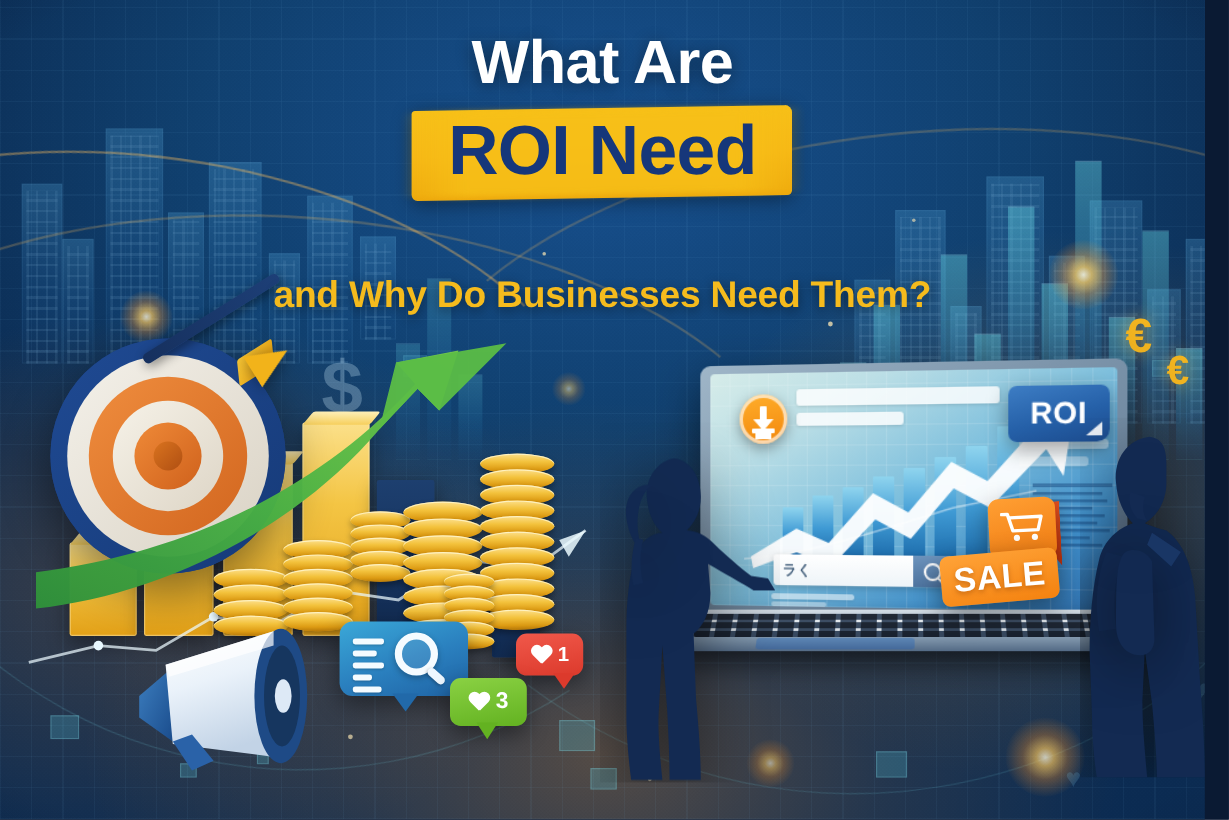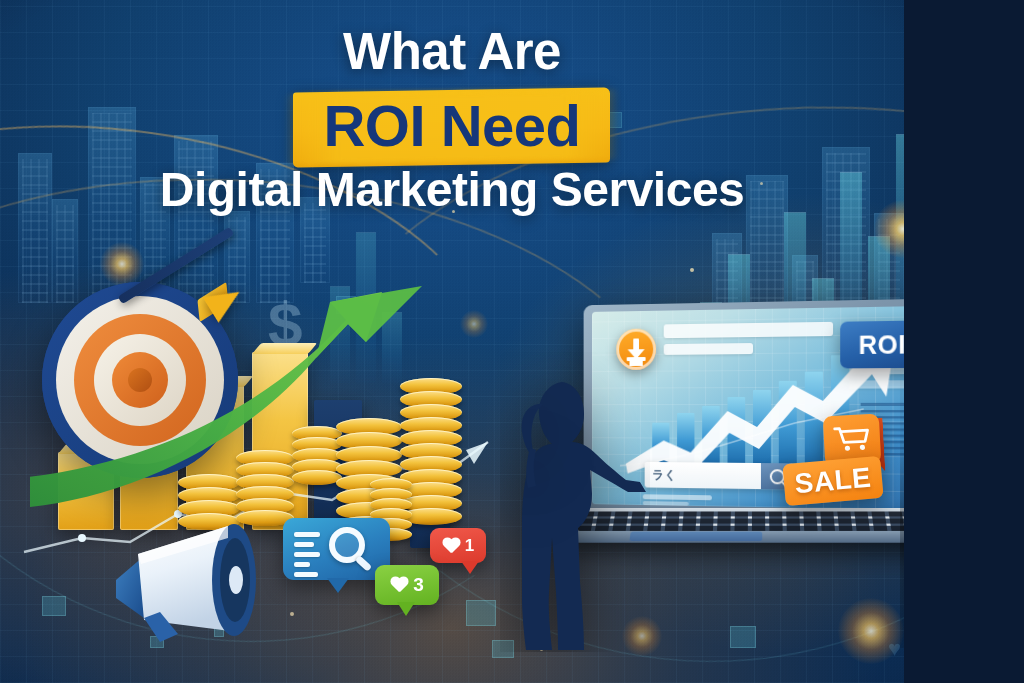--- a/index.html
+++ b/index.html
@@ -2,21 +2,21 @@
 <html><head>
 <meta charset="utf-8">
 <style>
   html, body {
     margin: 0;
     padding: 0;
     background: #0a1a33;
   }
   #banner {
     position: relative;
-    width: 904px;
+    width: 1004px;
     height: 683px;
     overflow: hidden;
     font-family: "Liberation Sans", sans-serif;
     background:
       radial-gradient(ellipse 620px 420px at 50% 92%, rgba(255,150,40,0.30) 0%, rgba(255,150,40,0.10) 38%, rgba(0,0,0,0) 70%),
       radial-gradient(ellipse 520px 340px at 12% 72%, rgba(255,140,30,0.20) 0%, rgba(0,0,0,0) 68%),
       radial-gradient(ellipse 460px 340px at 88% 62%, rgba(255,165,45,0.22) 0%, rgba(0,0,0,0) 68%),
       radial-gradient(ellipse 760px 520px at 50% 18%, #17508f 0%, #10406f 45%, #0b2b52 80%),
       linear-gradient(180deg, #123a6b 0%, #11457c 28%, #0e3566 58%, #0a2247 78%, #061429 100%);
   }
@@ -598,22 +598,22 @@
   <div class="cursym" style="left:972px; top:290px; font-size:34px;">€</div>
 
   <div class="headline h-line1">What Are</div>
 
   <div class="headline roi-wrap">
     <span class="roi-mark">
       <span class="roi-txt">ROI Need</span>
     </span>
   </div>
 
-  <div class="headline h-line3">Digital Marketing Services</div>
-
+
+  <div class="headline h-line4">and Why Do Businesses Need Them?</div>
 
   <div class="target">
     <div class="ring r1"></div>
     <div class="ring r2"></div>
     <div class="ring r3"></div>
     <div class="ring r4"></div>
     <div class="ring r5"></div>
     <div class="ring r6"></div>
   </div>
   <div class="arrow-fletch2"></div>

